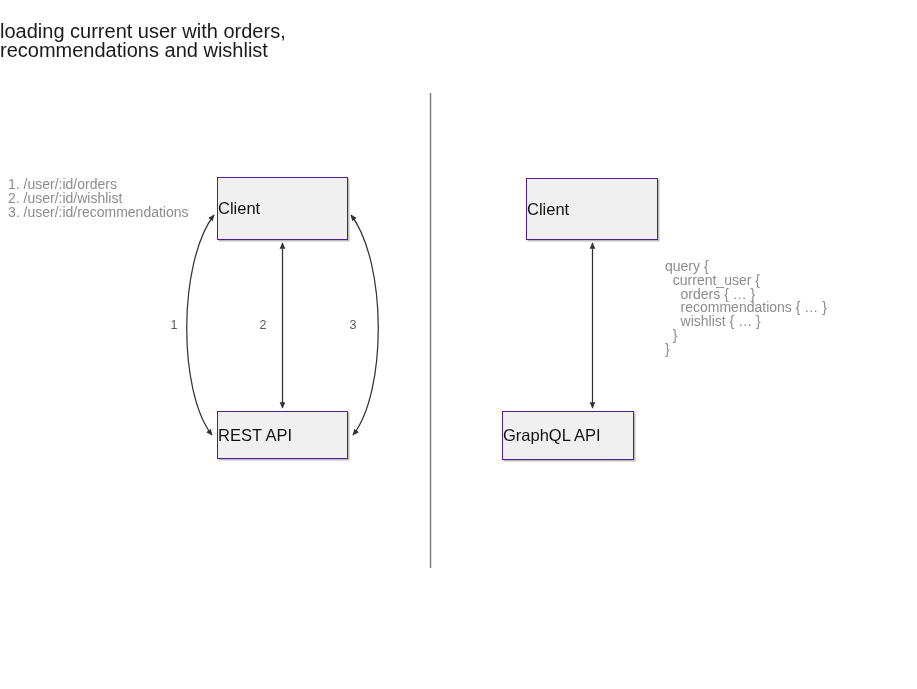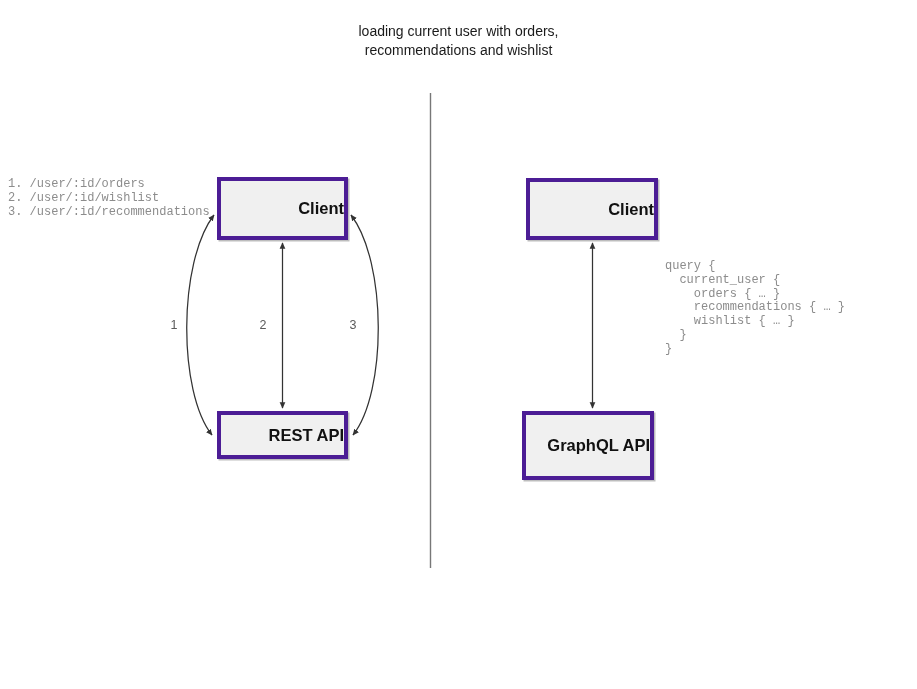--- a/index.html
+++ b/index.html
@@ -20,62 +20,60 @@
     left: 0;
     top: 0;
     width: 917px;
     height: 689px;
   }
   .title {
     position: absolute;
     left: 0;
     top: 22px;
     width: 917px;
-    text-align: center;
-    font-size: 14px;
+    font-size: 20px;
     line-height: 19px;
     color: #1a1a1a;
     font-family: "Liberation Sans", sans-serif;
     white-space: pre-line;
   }
   .node {
     position: absolute;
     box-sizing: border-box;
     background: #f0f0f0;
-    border: 4px solid #4c1d95;
+    border: 1px solid #4c1d95;
     box-shadow: 1.5px 1.5px 0 0 #bdbdbd;
     display: flex;
     align-items: center;
-    justify-content: flex-end;
+    justify-content: flex-start;
     color: #111111;
     font-size: 16.5px;
     font-family: "Liberation Sans", sans-serif;
-    font-weight: bold;
   }
   #node-client-rest  { left: 217px; top: 177px; width: 131px; height: 63px; }
   #node-rest-api     { left: 217px; top: 411px; width: 131px; height: 48px; }
   #node-client-gql   { left: 526px; top: 178px; width: 132px; height: 62px; }
-  #node-graphql-api  { left: 522px; top: 411px; width: 132px; height: 69px; }
+  #node-graphql-api  { left: 502px; top: 411px; width: 132px; height: 49px; }
 
   .edge-label {
     position: absolute;
     font-size: 12.5px;
     color: #5a5a5a;
     font-family: "Liberation Sans", sans-serif;
     text-align: center;
     width: 20px;
   }
   #edge-label-1 { left: 164px; top: 318px; }
   #edge-label-2 { left: 253px; top: 318px; }
   #edge-label-3 { left: 343px; top: 318px; }
 
   .code {
     position: absolute;
-    font-family: Liberation Mono, monospace;
-    font-size: 12px;
+    font-family: Liberation Sans, sans-serif;
+    font-size: 14px;
     line-height: 13.8px;
     color: #8c8c8c;
     white-space: pre;
   }
   #rest-endpoint-list { left: 8px; top: 178px; }
   #graphql-query      { left: 665px; top: 260px; }
 </style>
 </head>
 <body>
 

